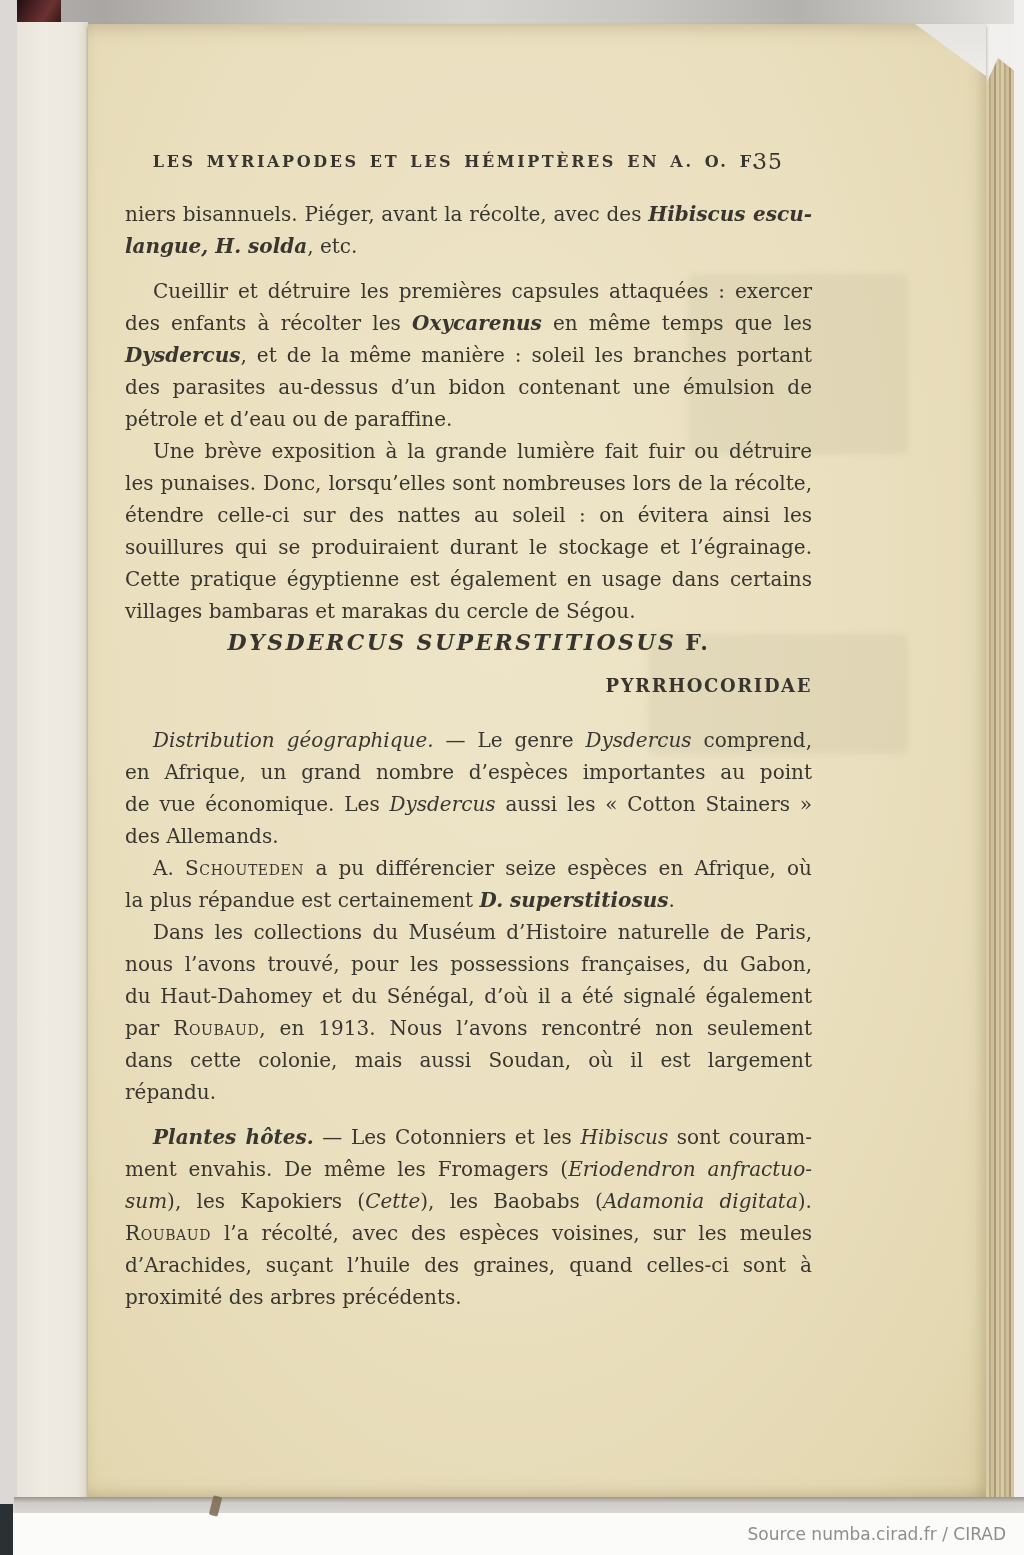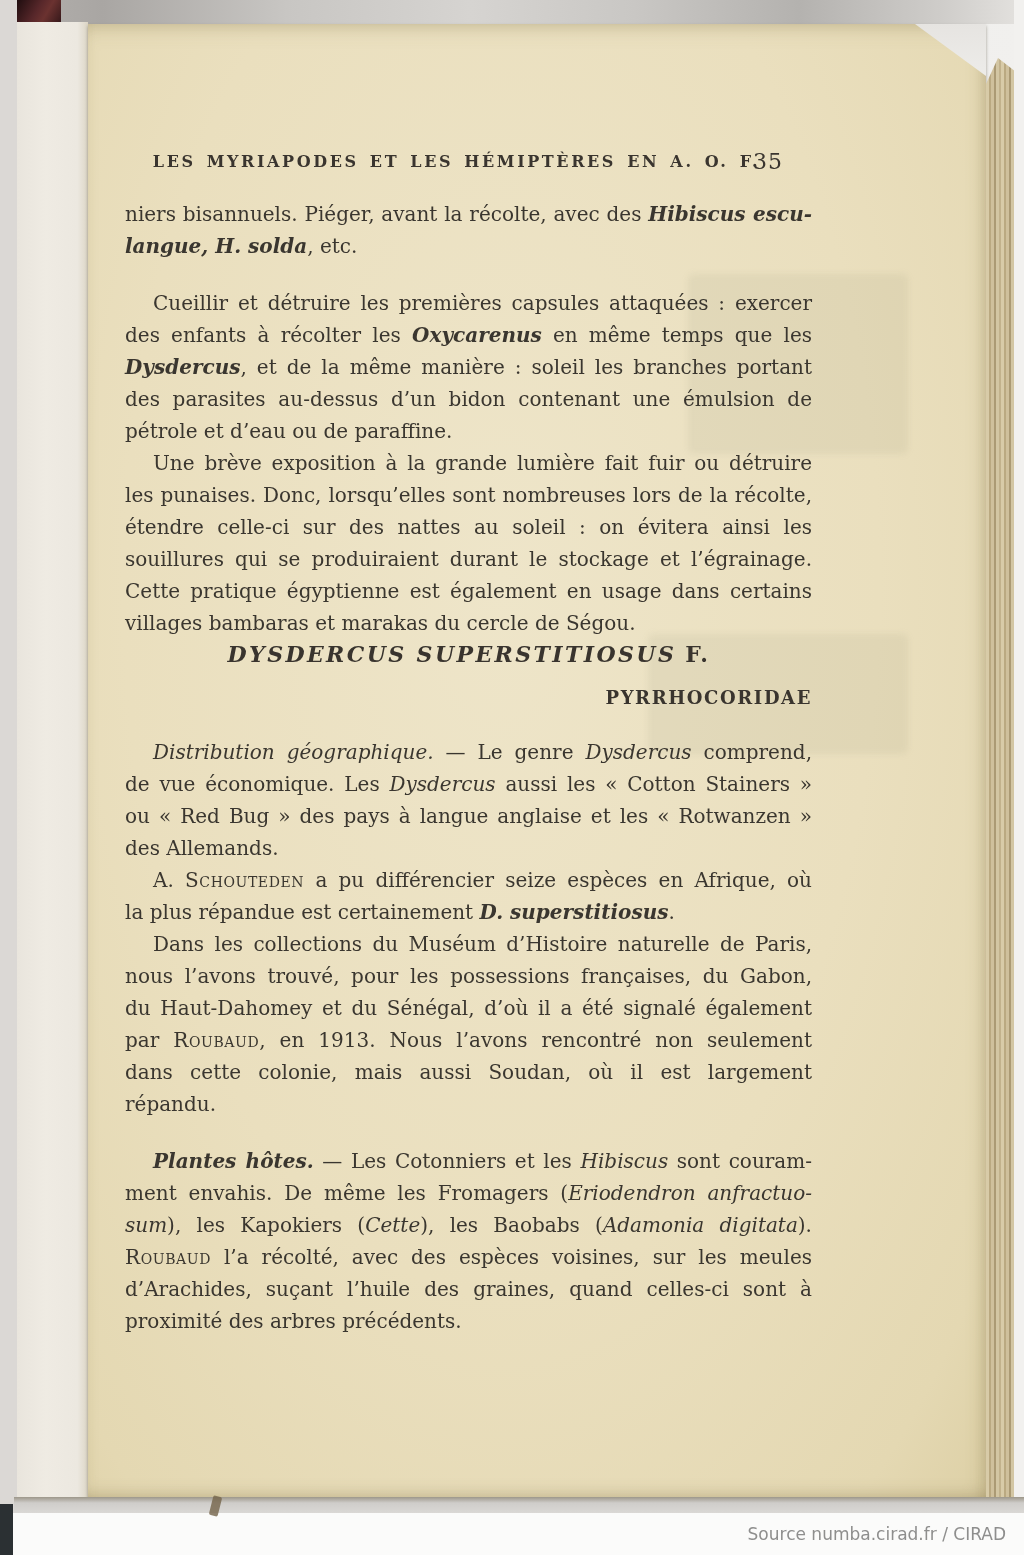--- a/index.html
+++ b/index.html
@@ -46,21 +46,21 @@
   .content{position:absolute;left:37px;top:0;width:687px;}
 
   .page-header{position:relative;margin-top:128px;height:24px;}
   .running-title{display:block;text-align:center;transform:translateX(-12px);
      font-size:16px;letter-spacing:2.6px;font-weight:600;color:#3a352f;
      word-spacing:3px;}
   .page-number{position:absolute;right:29px;top:-3px;font-size:22px;letter-spacing:1px;color:#3a352f;}
 
   #blocks{margin-top:22px;font-size:20px;line-height:32px;}
   .para{margin:0;}
-  .para.gap{margin-top:25px;}
+  .para.gap{margin-top:13px;}
   .tl{text-align:justify;text-align-last:justify;white-space:normal;}
   .tl.last{text-align-last:left;}
   .para.indent .tl.ind{padding-left:28px;}
   .run-i{font-style:italic;}
   .run-bi{font-style:italic;font-weight:700;}
   .run-sc{font-variant-caps:small-caps;letter-spacing:.6px;}
 
   .species-heading{text-align:center;font-style:italic;font-size:22px;
      letter-spacing:2.4px;line-height:30px;font-weight:600;color:#39342e;}
   .species-heading .suffix{font-style:normal;font-weight:600;letter-spacing:1.5px;}
@@ -101,22 +101,22 @@
           <div class="tl"><span>les punaises. Donc, lorsqu’elles sont nombreuses lors de la récolte,</span></div>
           <div class="tl"><span>étendre celle-ci sur des nattes au soleil : on évitera ainsi les</span></div>
           <div class="tl"><span>souillures qui se produiraient durant le stockage et l’égrainage.</span></div>
           <div class="tl"><span>Cette pratique égyptienne est également en usage dans certains</span></div>
           <div class="tl last"><span>villages bambaras et marakas du cercle de Ségou.</span></div>
         </div>
         <div class="species-heading"><span>DYSDERCUS SUPERSTITIOSUS</span><span class="suffix"> F.</span></div>
         <div class="family-heading">PYRRHOCORIDAE</div>
         <div class="para indent">
           <div class="tl ind"><span class="run-i">Distribution géographique.</span><span> — Le genre </span><span class="run-i">Dysdercus</span><span> comprend,</span></div>
+          <div class="tl"><span>en Afrique, un grand nombre d’espèces importantes au point</span></div>
           <div class="tl"><span>de vue économique. Les </span><span class="run-i">Dysdercus</span><span> aussi les « Cotton Stainers »</span></div>
-          <div class="tl"><span>ou « Red Bug » des pays à langue anglaise et les « Rotwanzen »</span></div>
           <div class="tl last"><span>des Allemands.</span></div>
         </div>
         <div class="para indent">
           <div class="tl ind"><span>A. </span><span class="run-sc">Schouteden</span><span> a pu différencier seize espèces en Afrique, où</span></div>
           <div class="tl last"><span>la plus répandue est certainement </span><span class="run-bi">D. superstitiosus</span><span>.</span></div>
         </div>
         <div class="para indent">
           <div class="tl ind"><span>Dans les collections du Muséum d’Histoire naturelle de Paris,</span></div>
           <div class="tl"><span>nous l’avons trouvé, pour les possessions françaises, du Gabon,</span></div>
           <div class="tl"><span>du Haut-Dahomey et du Sénégal, d’où il a été signalé également</span></div>

